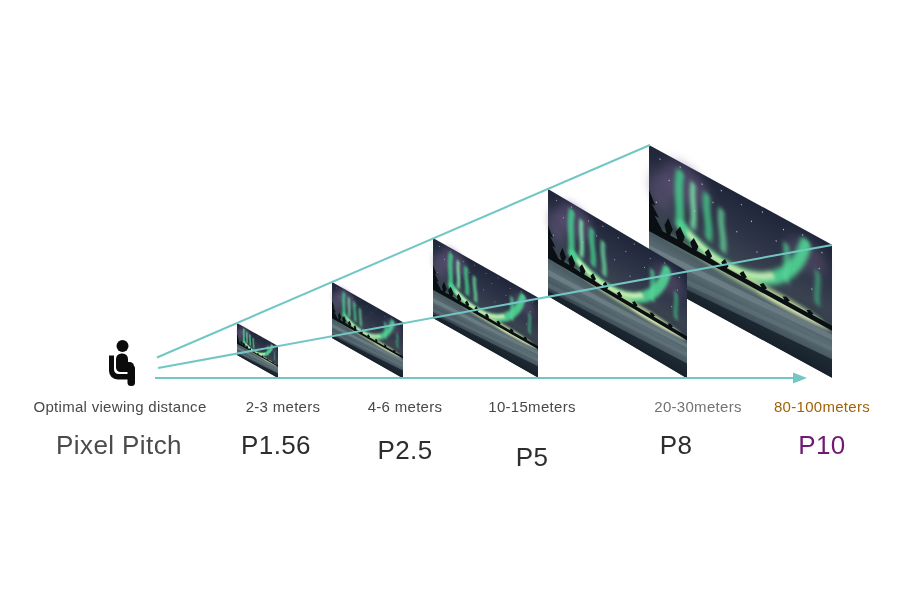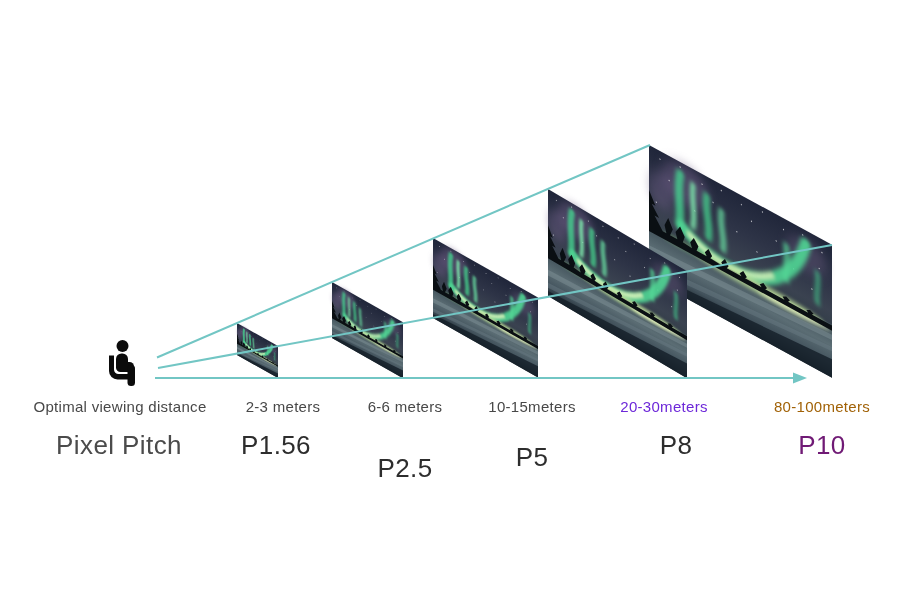--- a/index.html
+++ b/index.html
@@ -117,23 +117,23 @@
       <rect x="27.5" y="27" width="7.5" height="21" rx="3.5"></rect>
       <path d="M9,17.5 v15.5 a8.5,8.5 0 0 0 8.5,8.5 h11.5 v-5.5 h-10.5 a4.5,4.5 0 0 1 -4.5,-4.5 v-14 z"></path>
     </g>
   </svg>
 
   <div id="labels">
     <div class="lbl dist" style="left: 120px; top: 398px; color: rgb(72, 72, 72);">Optimal viewing distance</div>
     <div class="lbl pitch rowlabel" style="left: 119px; top: 430px; color: rgb(75, 75, 75);">Pixel Pitch</div>
   <div class="lbl dist" style="left: 276px; top: 398px; color: rgb(72, 72, 72); margin-left: 7px;">2-3 meters</div>
       <div class="lbl pitch" style="left: 276px; top: 430px; color: rgb(45, 45, 45);">P1.56</div>
-      <div class="lbl dist" style="left: 405px; top: 398px; color: rgb(72, 72, 72);">6-6 meters</div>
-      <div class="lbl pitch" style="left: 405px; top: 453px; color: rgb(45, 45, 45);">P2.5</div>
+      <div class="lbl dist" style="left: 405px; top: 398px; color: rgb(72, 72, 72);">4-6 meters</div>
+      <div class="lbl pitch" style="left: 405px; top: 435px; color: rgb(45, 45, 45);">P2.5</div>
       <div class="lbl dist" style="left: 532px; top: 398px; color: rgb(72, 72, 72);">10-15meters</div>
       <div class="lbl pitch" style="left: 532px; top: 442px; color: rgb(45, 45, 45);">P5</div>
-      <div class="lbl dist" style="left: 664px; top: 398px; color: #6d28d9;">20-30meters</div>
+      <div class="lbl dist" style="left: 698px; top: 398px; color: #737373;">20-30meters</div>
       <div class="lbl pitch" style="left: 676px; top: 430px; color: rgb(45, 45, 45);">P8</div>
       <div class="lbl dist" style="left: 822px; top: 398px; color: #a16207;">80-100meters</div>
       <div class="lbl pitch" style="left: 822px; top: 430px; color: #701a75;">P10</div>
     </div>
 
 </div>
 
 </body></html>

